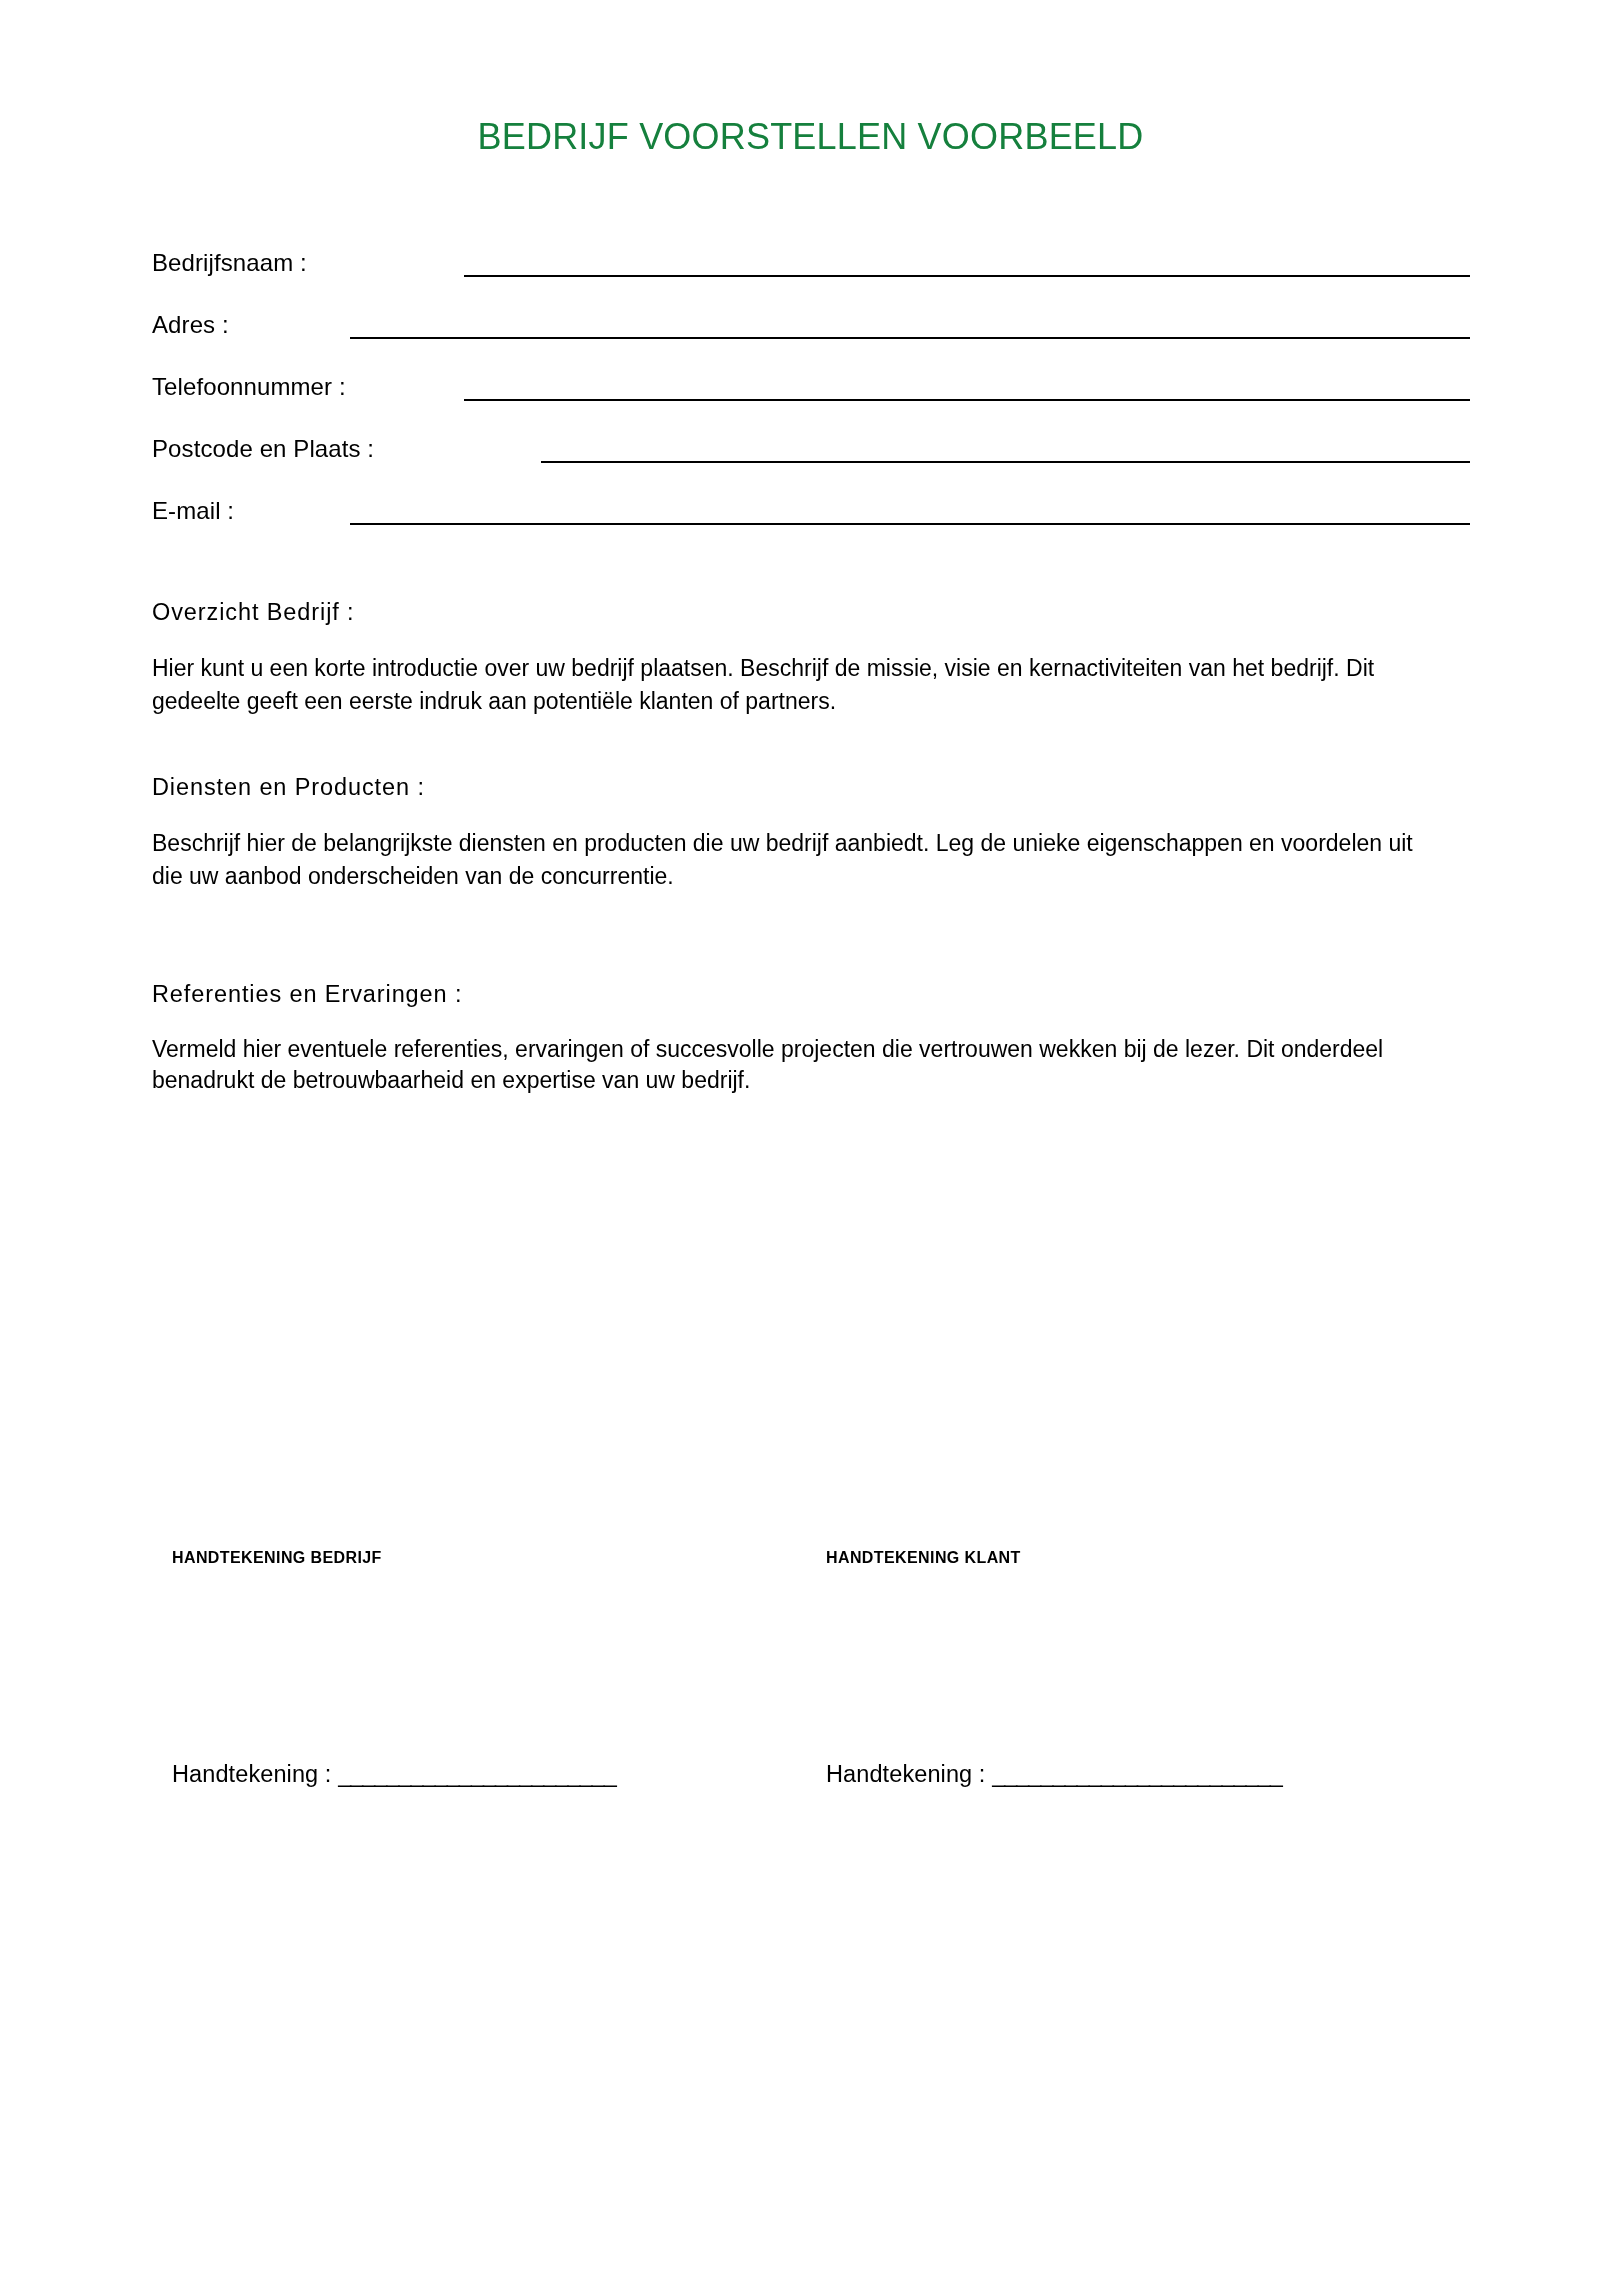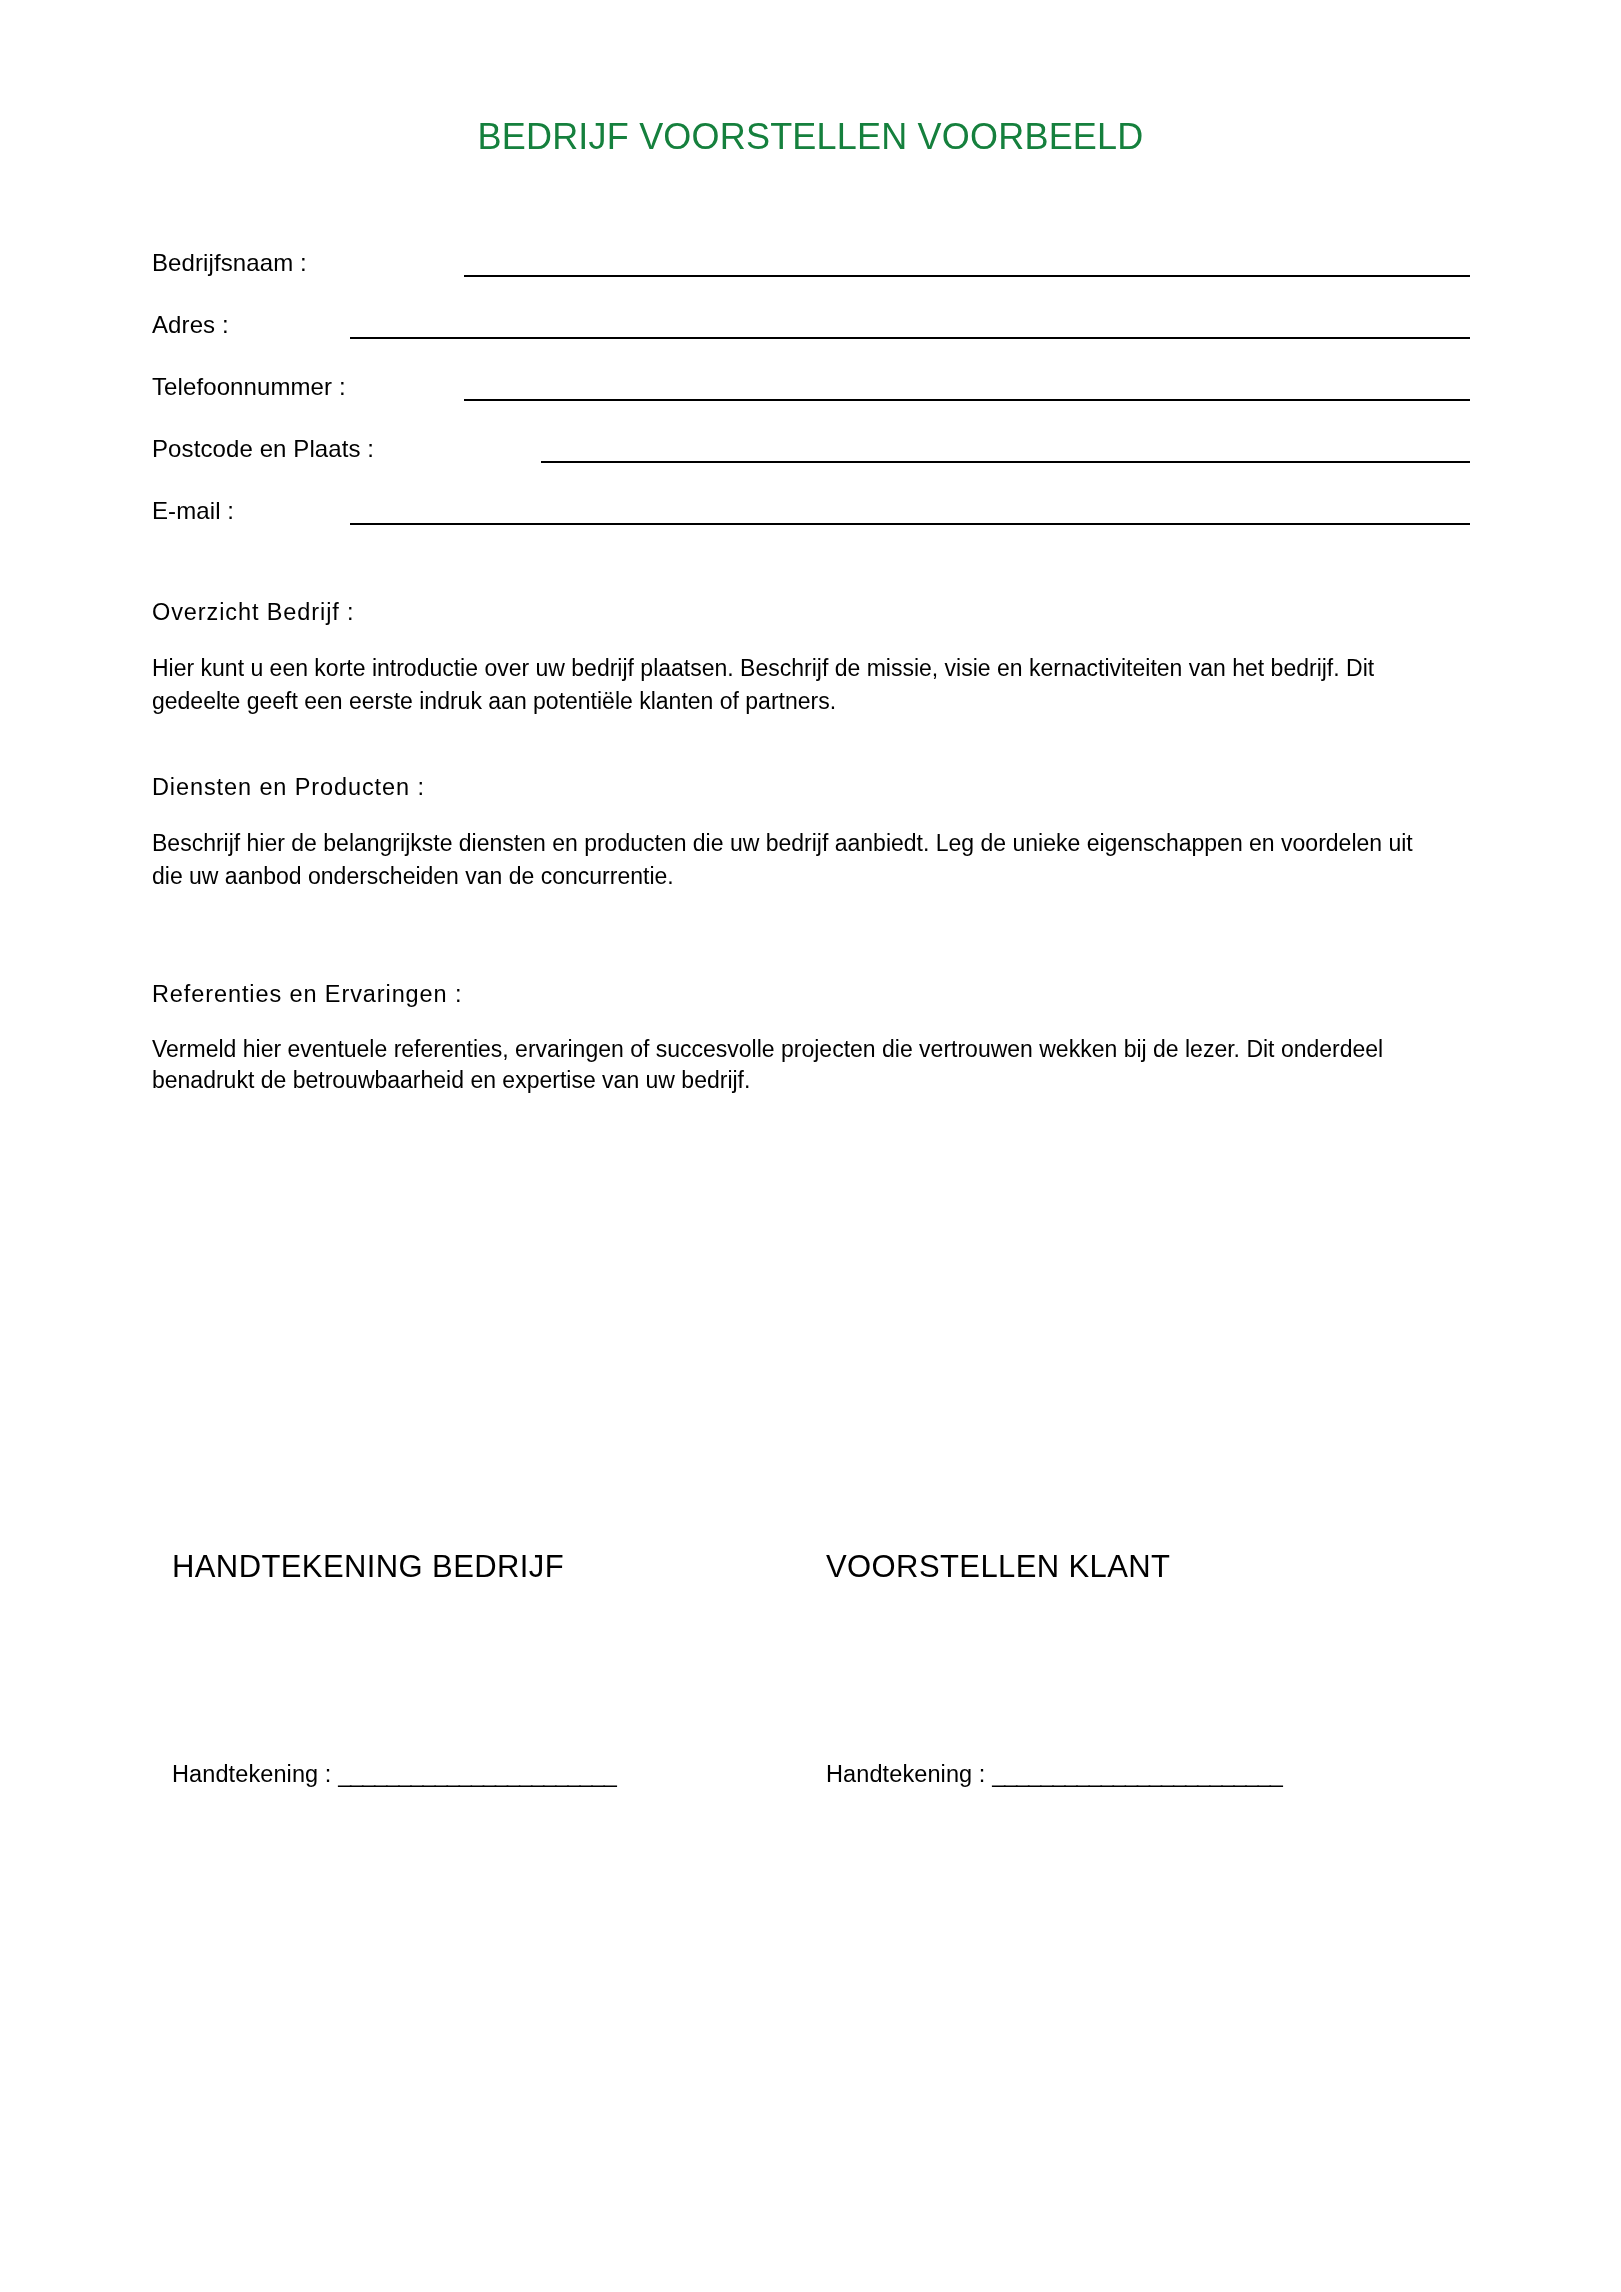--- a/index.html
+++ b/index.html
@@ -116,22 +116,22 @@
   }
 
   .sig-headings {
     position: relative;
     height: 39px;
   }
 
   .sig-heading {
     position: absolute;
     top: 0;
-    font-size: 31px;
-    font-weight: 400;
+    font-size: 16px;
+    font-weight: 700;
     letter-spacing: 0.4px;
     white-space: nowrap;
   }
 
   .sig-heading-company { left: 172px; }
   .sig-heading-client  { left: 826px; }
 
   .sig-lines {
     position: relative;
     height: 45px;
@@ -206,21 +206,21 @@
       <h2 class="section-heading">Referenties en Ervaringen :</h2>
       <p class="section-body">Vermeld hier eventuele referenties, ervaringen of succesvolle projecten die vertrouwen wekken bij de lezer. Dit onderdeel benadrukt de betrouwbaarheid en expertise van uw bedrijf.</p>
     </div>
 
   </div>
 
   <div class="signature-block">
 
     <div class="sig-headings">
       <span class="sig-heading sig-heading-company">HANDTEKENING BEDRIJF</span>
-      <span class="sig-heading sig-heading-client">VOORSTELLEN KLANT</span>
+      <span class="sig-heading sig-heading-client">HANDTEKENING KLANT</span>
     </div>
 
     <div class="sig-lines">
 
       <span class="sig-line sig-line-company">
         <span class="sig-label">Handtekening : </span><span class="sig-blank">_______________________</span>
       </span>
 
       <span class="sig-line sig-line-client">
         <span class="sig-label">Handtekening : </span><span class="sig-blank">________________________</span>

